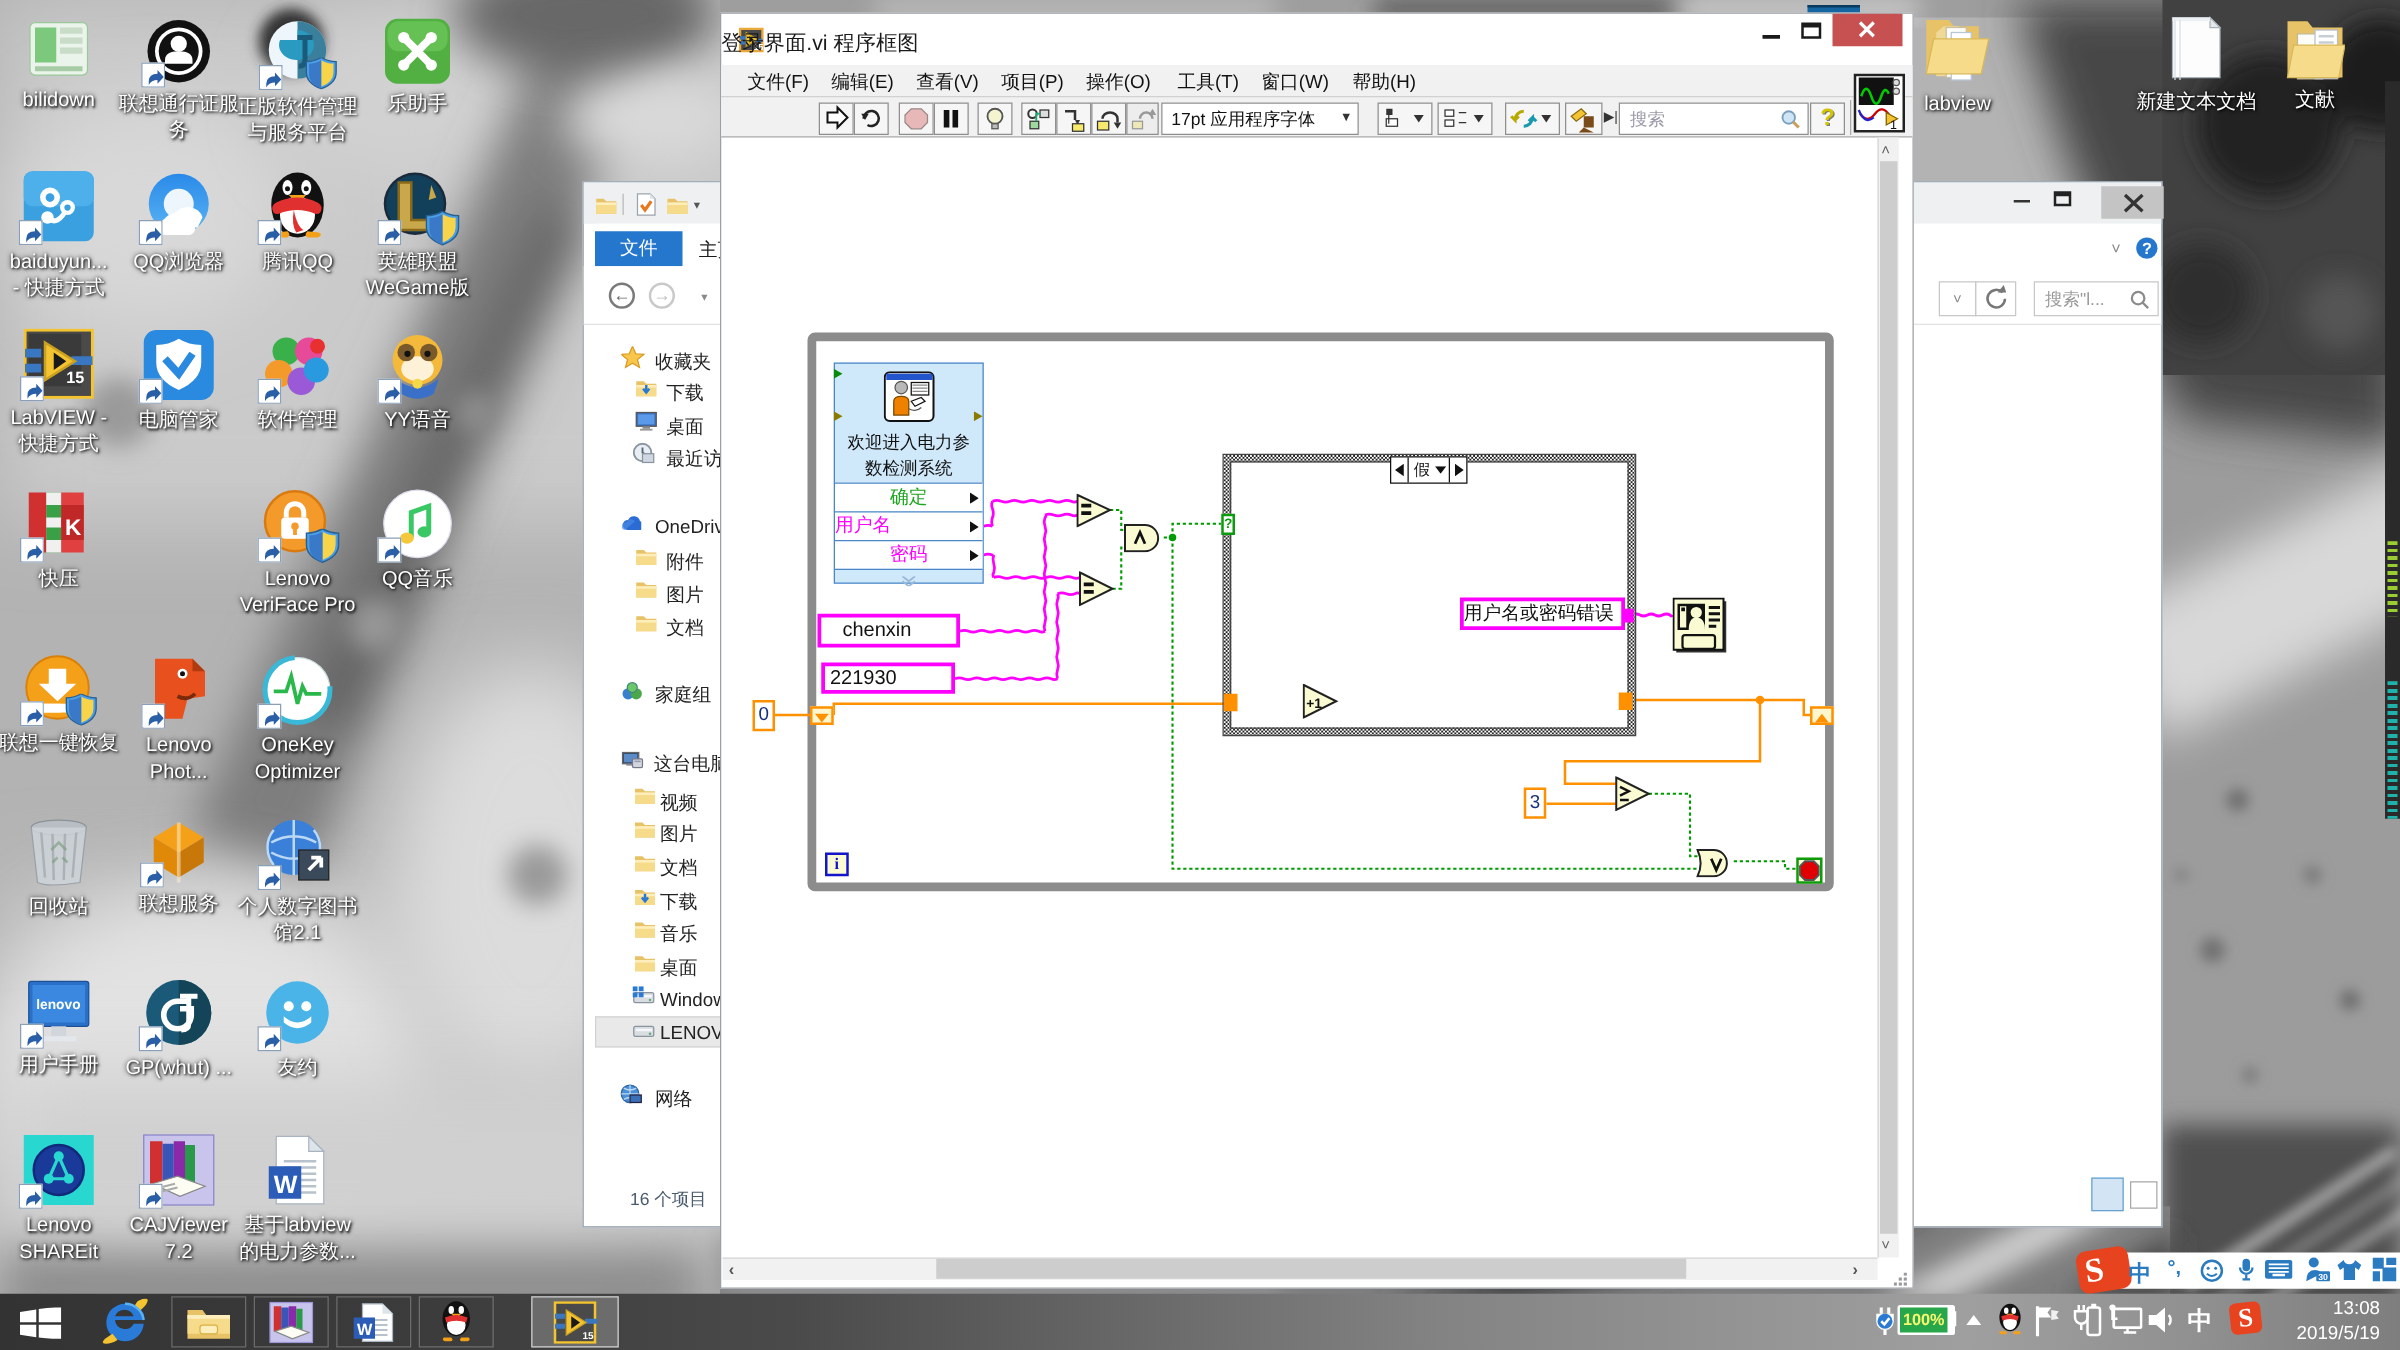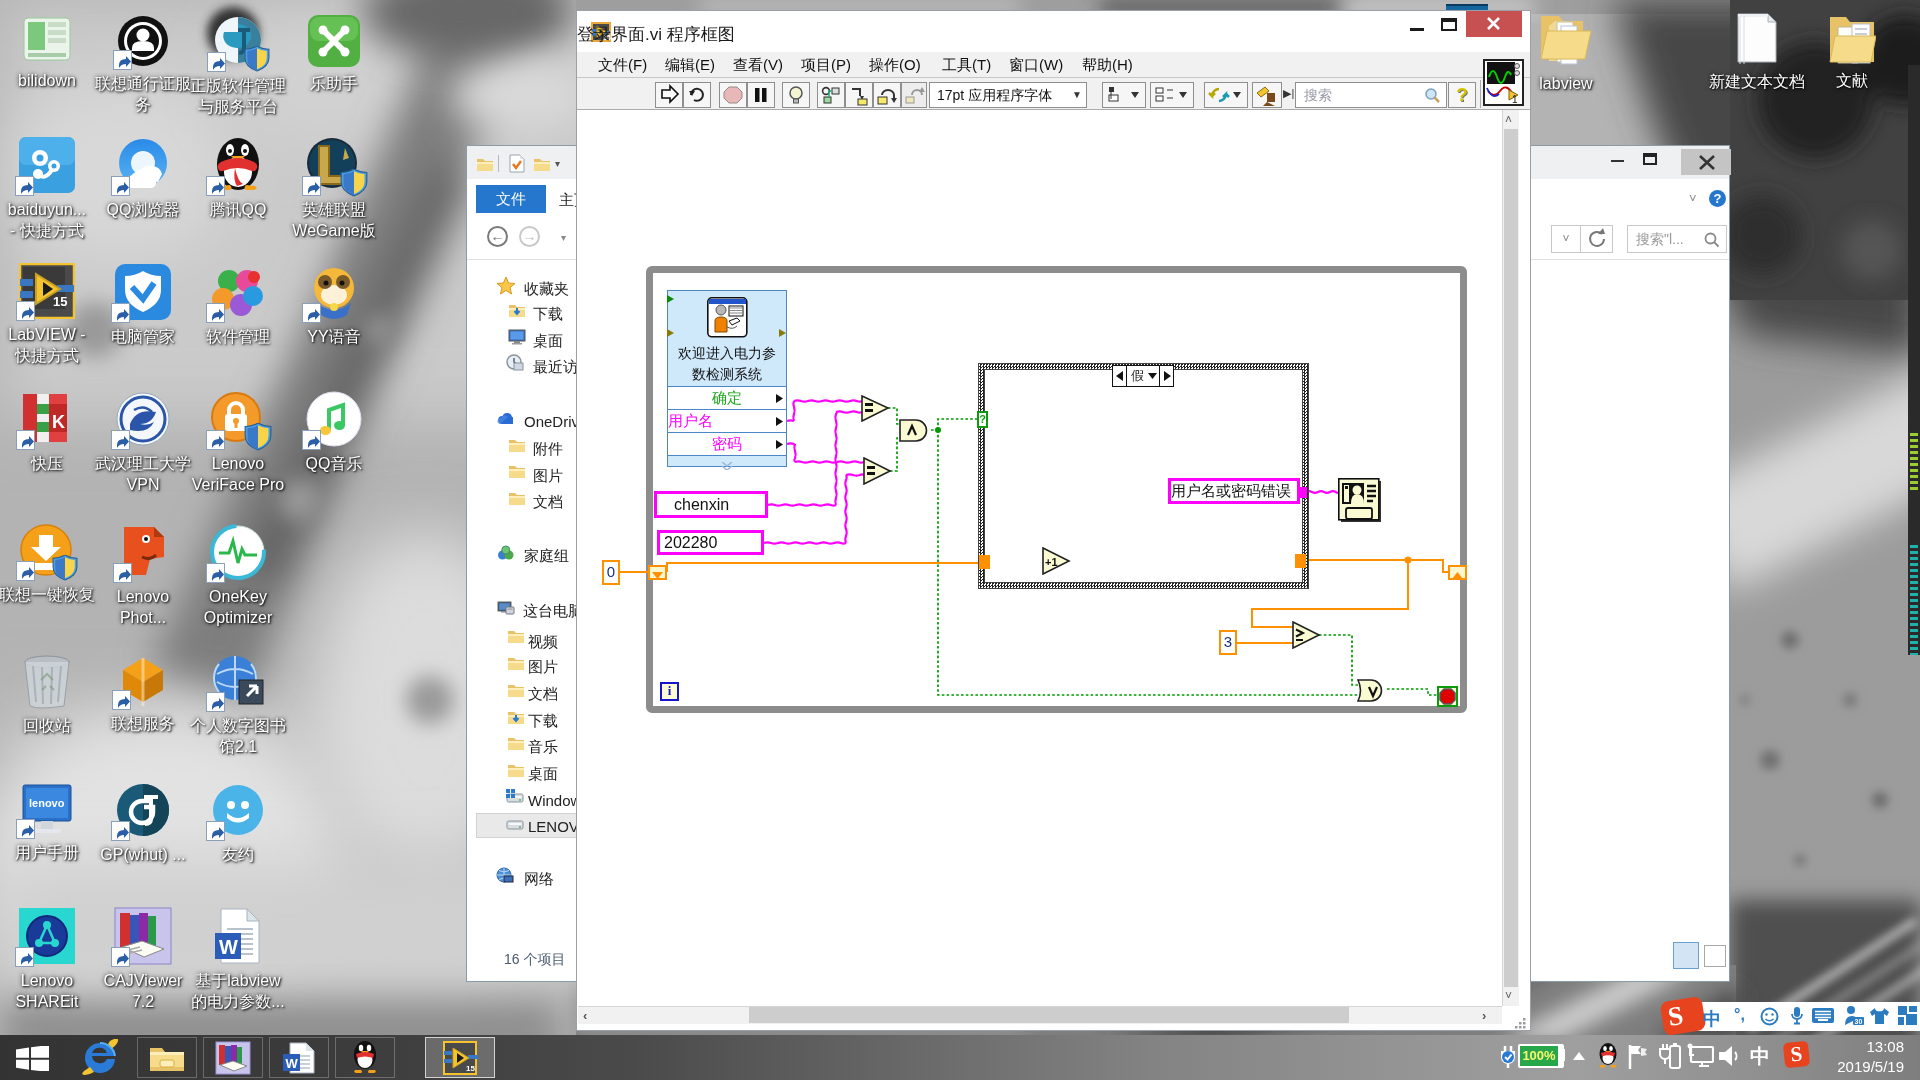--- a/index.html
+++ b/index.html
@@ -326,33 +326,20 @@
           <rect x="30" y="4" width="18" height="48" fill="#e04040"></rect>
           <rect x="30" y="14" width="18" height="28" fill="#c02828"></rect>
           <text x="33" y="38" font-size="18" fill="#fff" font-weight="bold">K</text>
         </svg><span class="sc">
           <svg width="18" height="18">
             <use href="#scarrow"></use>
           </svg>
         </span></div>
       <div class="cap">快压</div>
     </div>
-<div class="dico" style="left:95px;top:390px">
-      <div class="ic"><svg width="58" height="58">
-          <circle cx="29" cy="29" r="26" fill="#f4f8fc" stroke="#9ab"></circle>
-          <circle cx="29" cy="29" r="22" fill="none" stroke="#2a55a8" stroke-width="3"></circle>
-          <path d="M16,34 q6,-16 26,-12 q-4,12 -16,12 q8,2 14,-2 q-6,12 -24,8 z" fill="#2a55a8"></path>
-          <path d="M20,20 q10,-6 18,2" stroke="#2a55a8" stroke-width="2.5" fill="none"></path>
-        </svg><span class="sc">
-          <svg width="18" height="18">
-            <use href="#scarrow"></use>
-          </svg>
-        </span></div>
-      <div class="cap">武汉理工大学<br>VPN</div>
-    </div>
 <div class="dico" style="left:190px;top:390px">
       <div class="ic"><svg width="58" height="58">
           <circle cx="27" cy="27" r="24" fill="#f49a2a"></circle>
           <circle cx="27" cy="27" r="24" fill="none" stroke="#d87a10" stroke-width="2"></circle>
           <rect x="16" y="24" width="22" height="17" rx="3" fill="#fff"></rect>
           <path d="M20,24 v-4 a7,7 0 0 1 14,0 v4" stroke="#fff" stroke-width="4" fill="none"></path>
           <circle cx="27" cy="31" r="3" fill="#f49a2a"></circle>
           <rect x="25.5" y="32" width="3" height="6" fill="#f49a2a"></rect>
         </svg><svg style="position:absolute;right:-5px;bottom:-3px" width="28" height="28" viewBox="0 0 24 24">
           <use href="#shield"></use>
@@ -1013,21 +1000,21 @@
       </svg>
  <svg style="position:absolute;left:-1px;top:38px" width="8" height="8">
         <polygon points="0,0 0,8 7,4" fill="#8a7a00"></polygon>
       </svg>
  <svg style="position:absolute;left:111px;top:38px" width="8" height="8">
         <polygon points="0,0 0,8 7,4" fill="#8a7a00"></polygon>
       </svg>
 </div>
 
 <div class="abs" style="left:654px;top:491px;width:114px;height:27px;background:#fff;border:3px solid #ff00ff;box-sizing:border-box;z-index:27;font-size:16px;color:#111;line-height:21px;padding-left:17px">chenxin</div>
-<div class="abs" style="left:657px;top:530px;width:107px;height:25px;background:#fff;border:3px solid #ff00ff;box-sizing:border-box;z-index:27;font-size:16px;color:#111;line-height:19px;padding-left:4px">202280</div>
+<div class="abs" style="left:657px;top:530px;width:107px;height:25px;background:#fff;border:3px solid #ff00ff;box-sizing:border-box;z-index:27;font-size:16px;color:#111;line-height:19px;padding-left:4px">221930</div>
 
 <div class="abs" style="left:602px;top:560px;width:18px;height:25px;background:#fff;border:2.5px solid #ff9100;box-sizing:border-box;z-index:27;font-size:15px;color:#16327a;text-align:center;line-height:20px">0</div>
 <div class="abs" style="left:1219px;top:630px;width:18px;height:25px;background:#fff;border:2.5px solid #ff9100;box-sizing:border-box;z-index:27;font-size:15px;color:#16327a;text-align:center;line-height:20px">3</div>
 
 <div class="abs" style="left:648px;top:565px;width:19px;height:15px;background:#fdf6cf;border:2px solid #ff9100;box-sizing:border-box;z-index:28"><svg width="15" height="11" style="margin:1px 0 0 1px">
         <polygon points="1,2 12,2 6.5,9" fill="#ff9100"></polygon>
       </svg></div>
 <div class="abs" style="left:1448px;top:565px;width:19px;height:15px;background:#fdf6cf;border:2px solid #ff9100;box-sizing:border-box;z-index:28"><svg width="15" height="11" style="margin:1px 0 0 1px">
         <polygon points="1,9 12,9 6.5,2" fill="#ff9100"></polygon>
       </svg></div>

